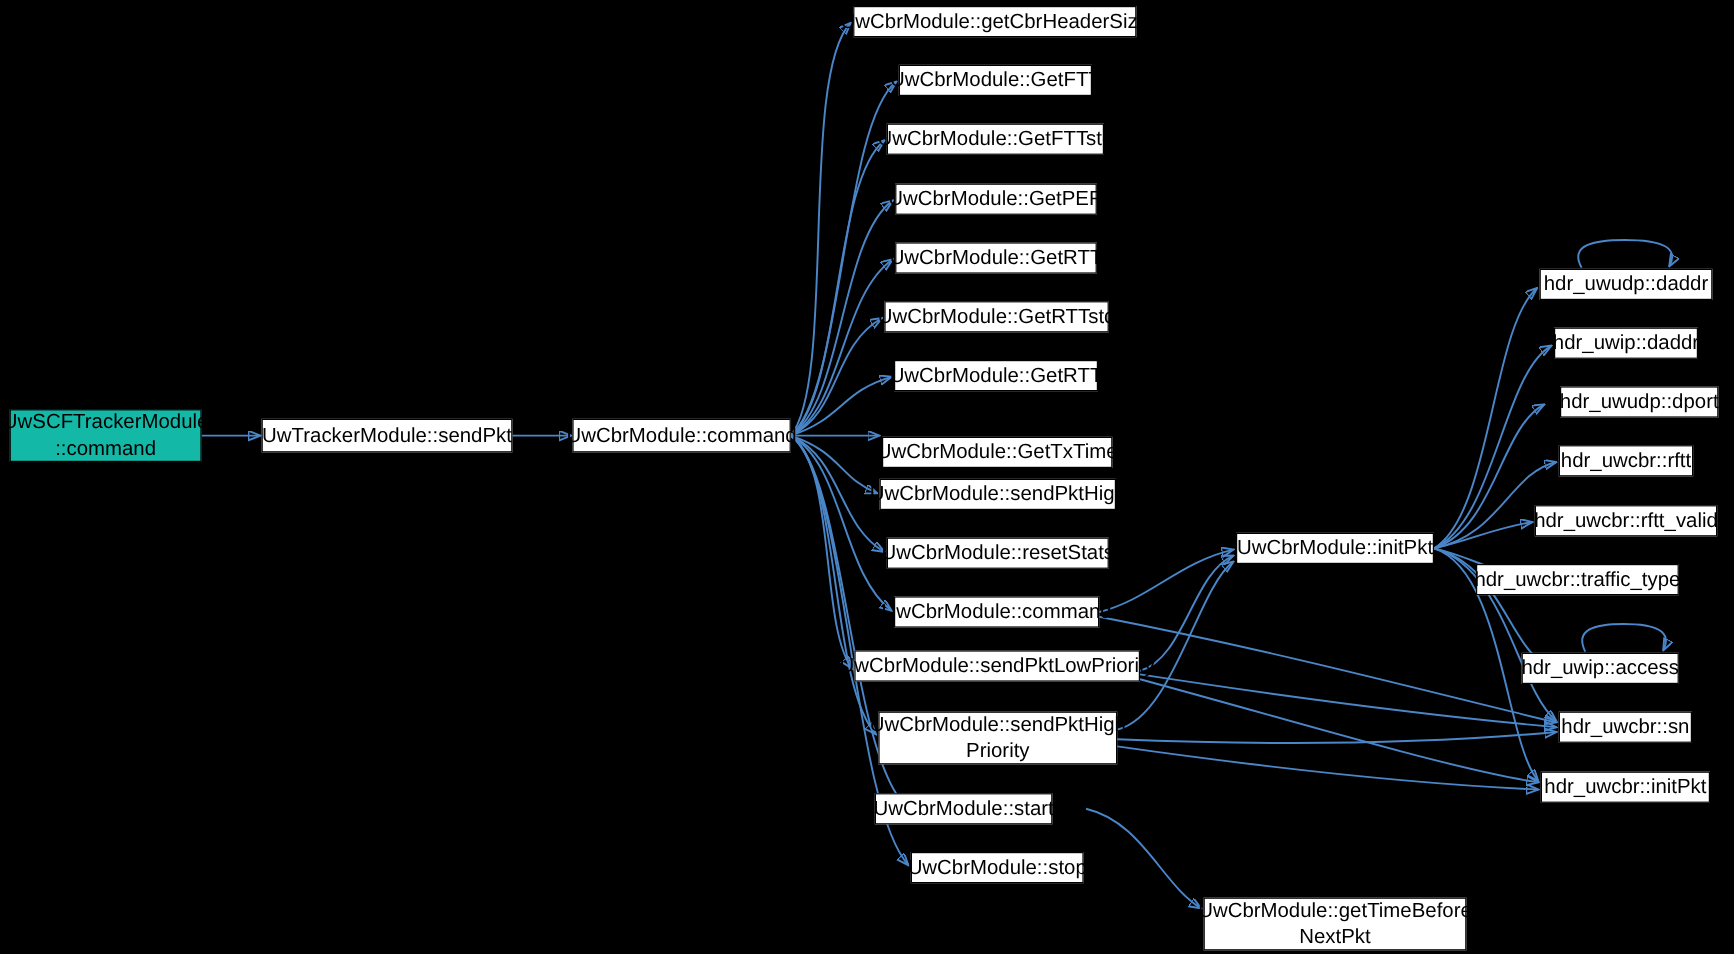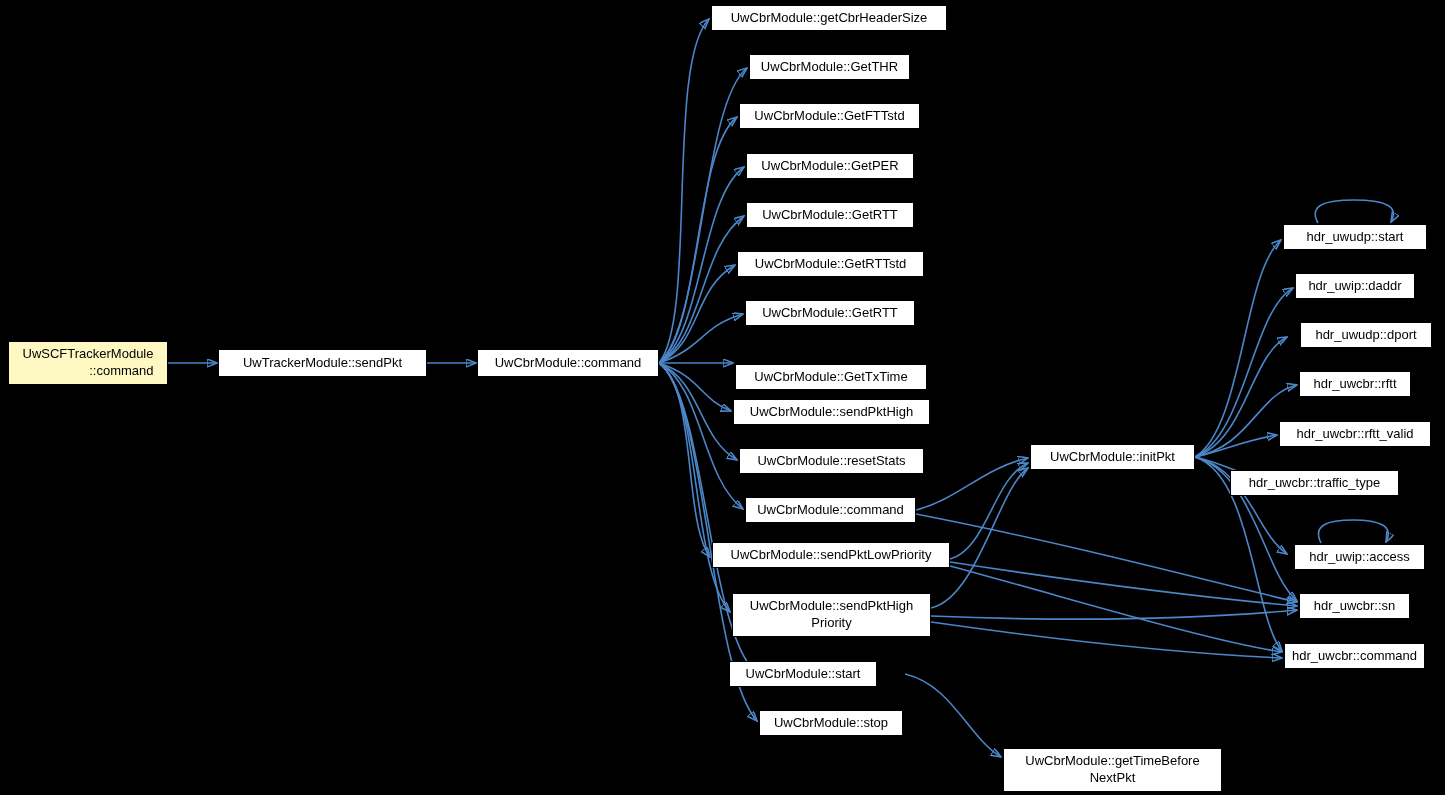--- a/index.html
+++ b/index.html
@@ -21,33 +21,32 @@
     fill:none;
     stroke:#4a86c8;
     stroke-width:1.6;
   }
   .node {
     position:absolute;
     box-sizing:border-box;
     background:#ffffff;
     border:1px solid #000000;
     color:#000000;
-    font-size:13px;
+    font-size:17px;
     line-height:1.3;
     display:flex;
     align-items:center;
     justify-content:center;
     text-align:center;
     white-space:pre-line;
     z-index:2;
     cursor:pointer;
   }
   .node.highlight {
-    background:#fef9c3;
-    text-align:right;
+    background:#14b8a6;
   }
 </style>
 </head>
 <body>
 
 <svg class="edge-layer" width="1445" height="795" viewBox="0 0 1445 795">
   <defs>
     <marker id="arrow" markerWidth="11" markerHeight="9" refX="10" refY="4" orient="auto" markerUnits="userSpaceOnUse">
       <path d="M0,0 L10,4 L0,8 z" fill="#4a86c8" stroke="none"></path>
     </marker>
@@ -100,21 +99,21 @@
 
 <div class="node highlight" style="left:8px;top:341px;width:160px;height:44px">UwSCFTrackerModule
 ::command</div>
 
 <div class="node" style="left:218px;top:349px;width:209px;height:28px">UwTrackerModule::sendPkt</div>
 
 <div class="node" style="left:477px;top:349px;width:182px;height:28px">UwCbrModule::command</div>
 
 <div class="node" style="left:711px;top:5px;width:236px;height:26px">UwCbrModule::getCbrHeaderSize</div>
 
-<div class="node" style="left:749px;top:54px;width:161px;height:26px">UwCbrModule::GetTHR</div>
+<div class="node" style="left:749px;top:54px;width:161px;height:26px">UwCbrModule::GetFTT</div>
 
 <div class="node" style="left:739px;top:103px;width:181px;height:26px">UwCbrModule::GetFTTstd</div>
 
 <div class="node" style="left:746px;top:153px;width:168px;height:26px">UwCbrModule::GetPER</div>
 
 <div class="node" style="left:746px;top:202px;width:168px;height:26px">UwCbrModule::GetRTT</div>
 
 <div class="node" style="left:737px;top:251px;width:187px;height:26px">UwCbrModule::GetRTTstd</div>
 
 <div class="node" style="left:745px;top:300px;width:170px;height:26px">UwCbrModule::GetRTT</div>
@@ -131,32 +130,32 @@
 
 <div class="node" style="left:732px;top:593px;width:199px;height:44px">UwCbrModule::sendPktHigh
 Priority</div>
 
 <div class="node" style="left:729px;top:661px;width:148px;height:26px">UwCbrModule::start</div>
 
 <div class="node" style="left:759px;top:710px;width:144px;height:26px">UwCbrModule::stop</div>
 
 <div class="node" style="left:1030px;top:444px;width:165px;height:26px">UwCbrModule::initPkt</div>
 
-<div class="node" style="left:1283px;top:224px;width:144px;height:26px">hdr_uwudp::start</div>
+<div class="node" style="left:1283px;top:224px;width:144px;height:26px">hdr_uwudp::daddr</div>
 
 <div class="node" style="left:1295px;top:273px;width:120px;height:26px">hdr_uwip::daddr</div>
 
 <div class="node" style="left:1300px;top:322px;width:132px;height:26px">hdr_uwudp::dport</div>
 
 <div class="node" style="left:1299px;top:371px;width:112px;height:26px">hdr_uwcbr::rftt</div>
 
 <div class="node" style="left:1279px;top:421px;width:152px;height:26px">hdr_uwcbr::rftt_valid</div>
 
 <div class="node" style="left:1230px;top:470px;width:169px;height:26px">hdr_uwcbr::traffic_type</div>
 
-<div class="node" style="left:1294px;top:544px;width:131px;height:26px">hdr_uwip::access</div>
+<div class="node" style="left:1268px;top:544px;width:131px;height:26px">hdr_uwip::access</div>
 
 <div class="node" style="left:1299px;top:593px;width:111px;height:26px">hdr_uwcbr::sn</div>
 
-<div class="node" style="left:1284px;top:643px;width:141px;height:26px">hdr_uwcbr::command</div>
+<div class="node" style="left:1284px;top:643px;width:141px;height:26px">hdr_uwcbr::initPkt</div>
 
 <div class="node" style="left:1003px;top:748px;width:219px;height:44px">UwCbrModule::getTimeBefore
 NextPkt</div>
 
 </body></html>

